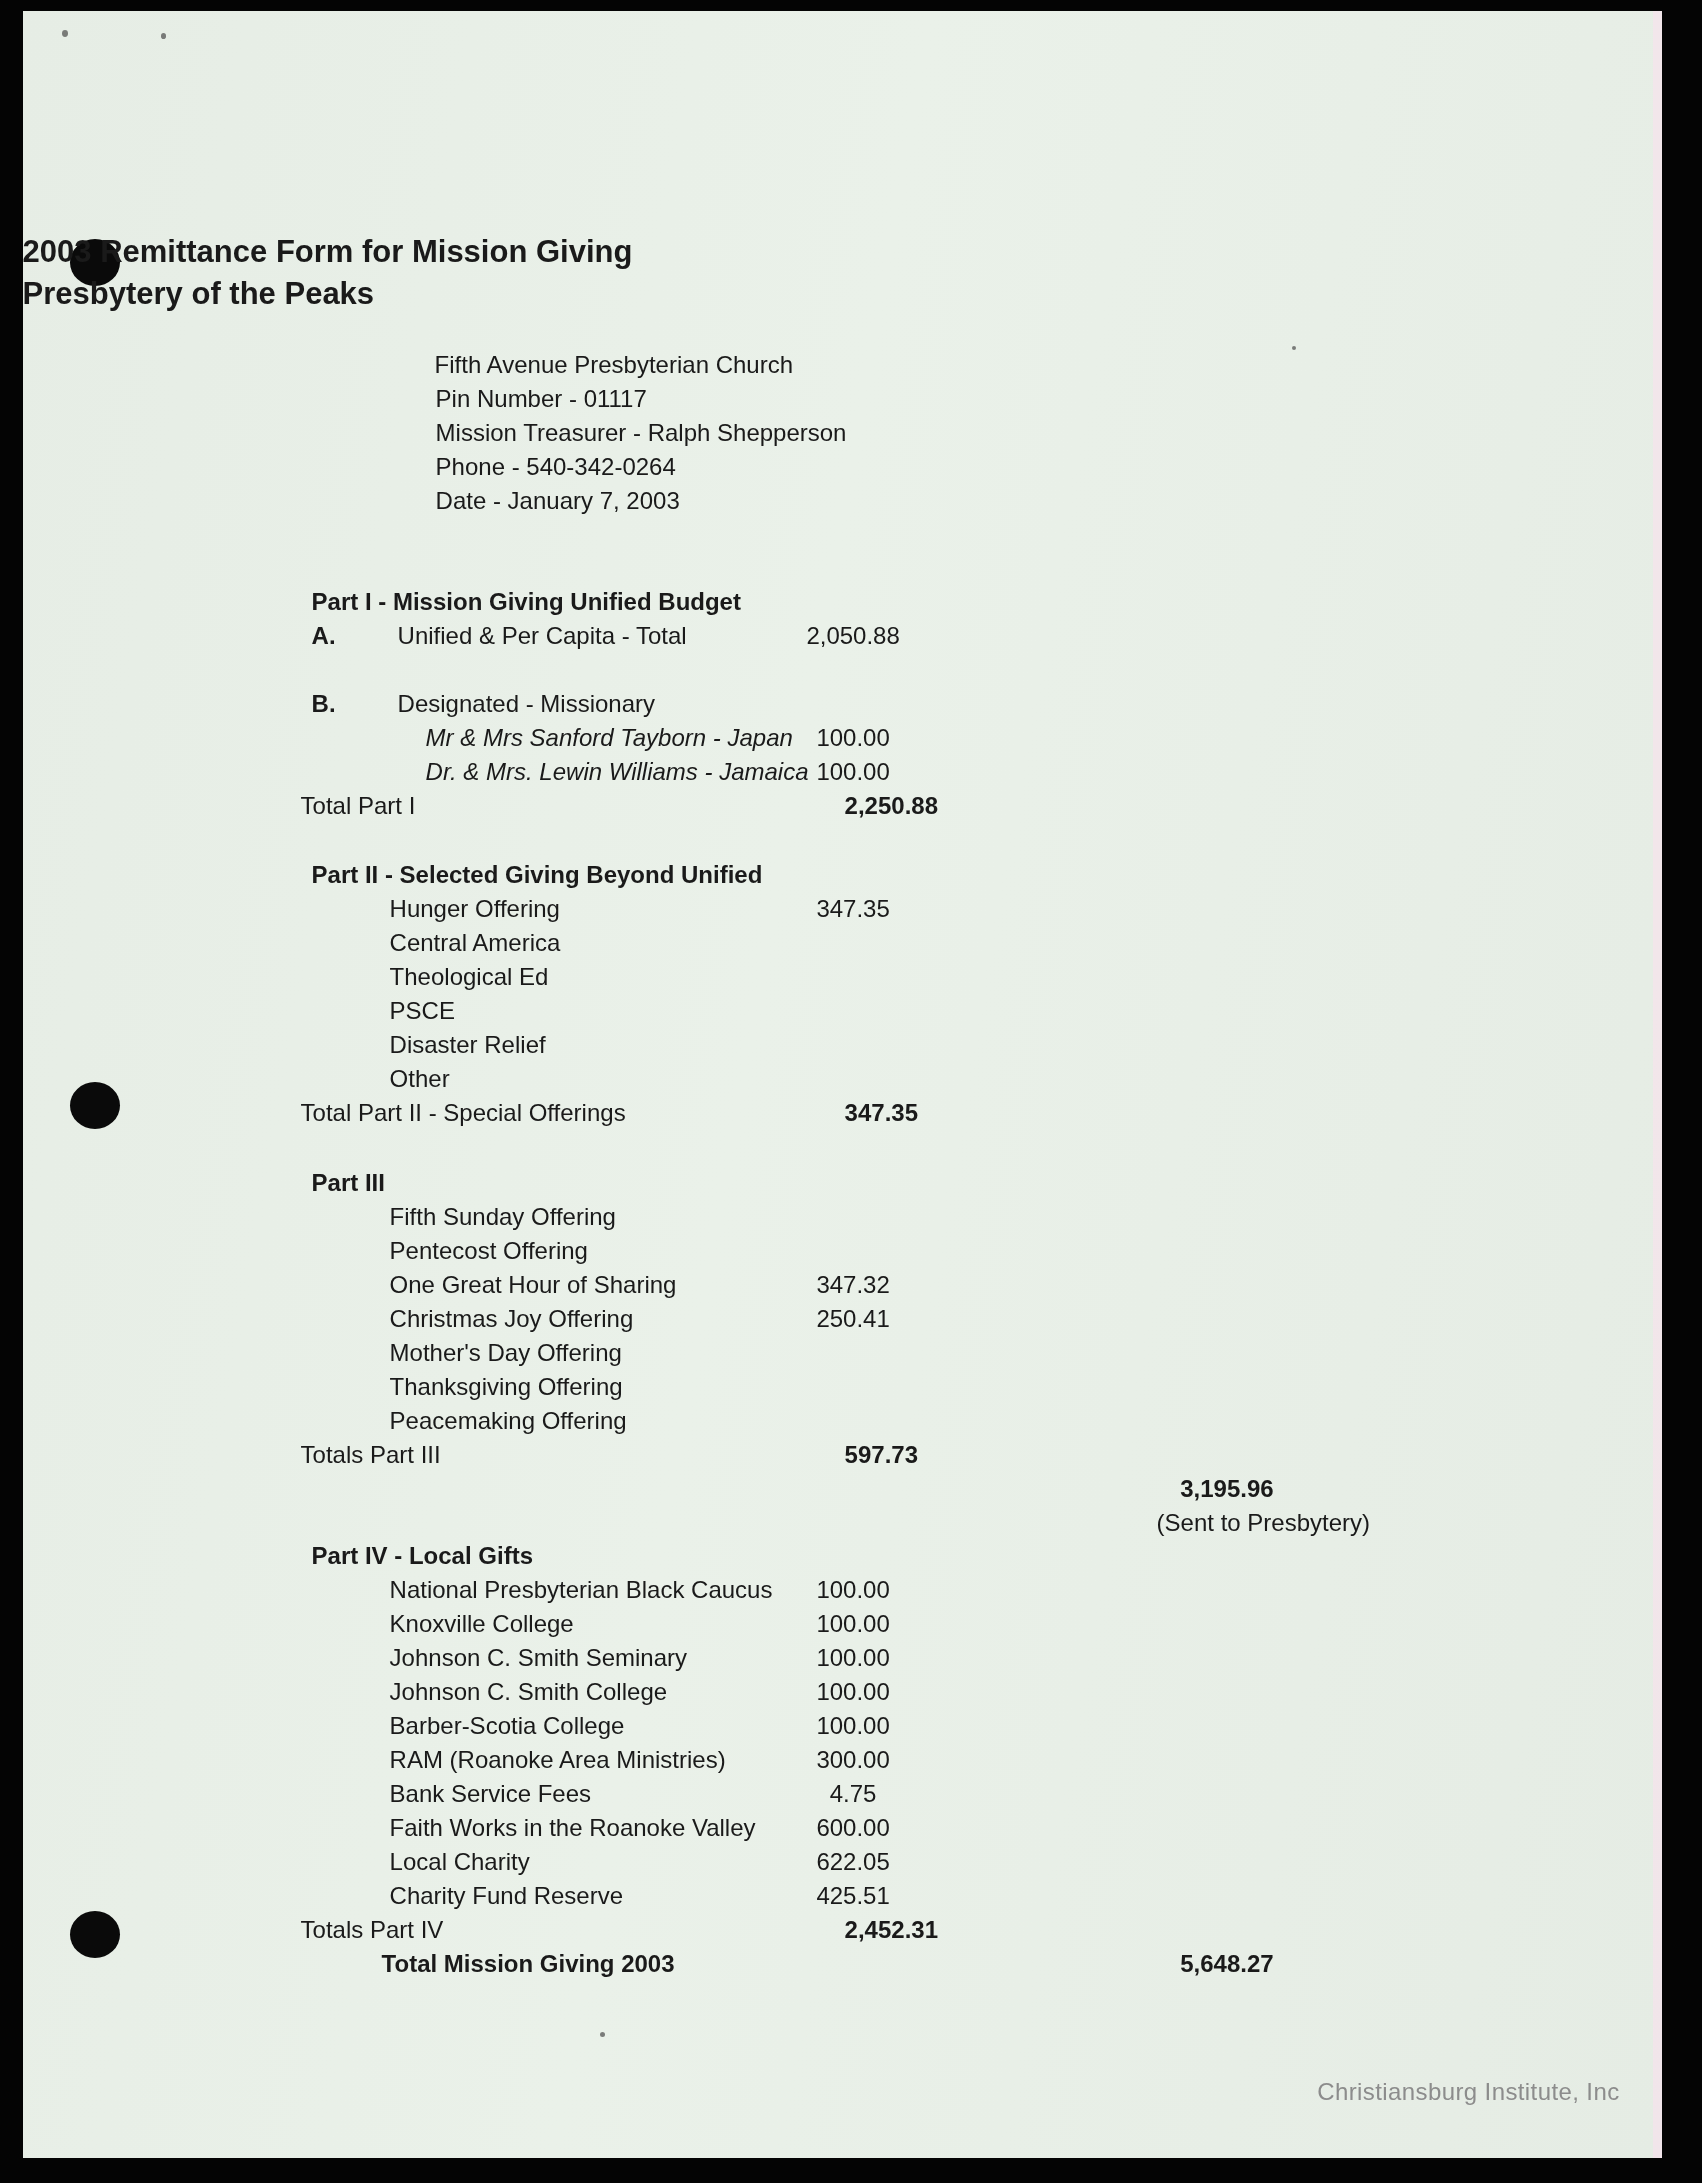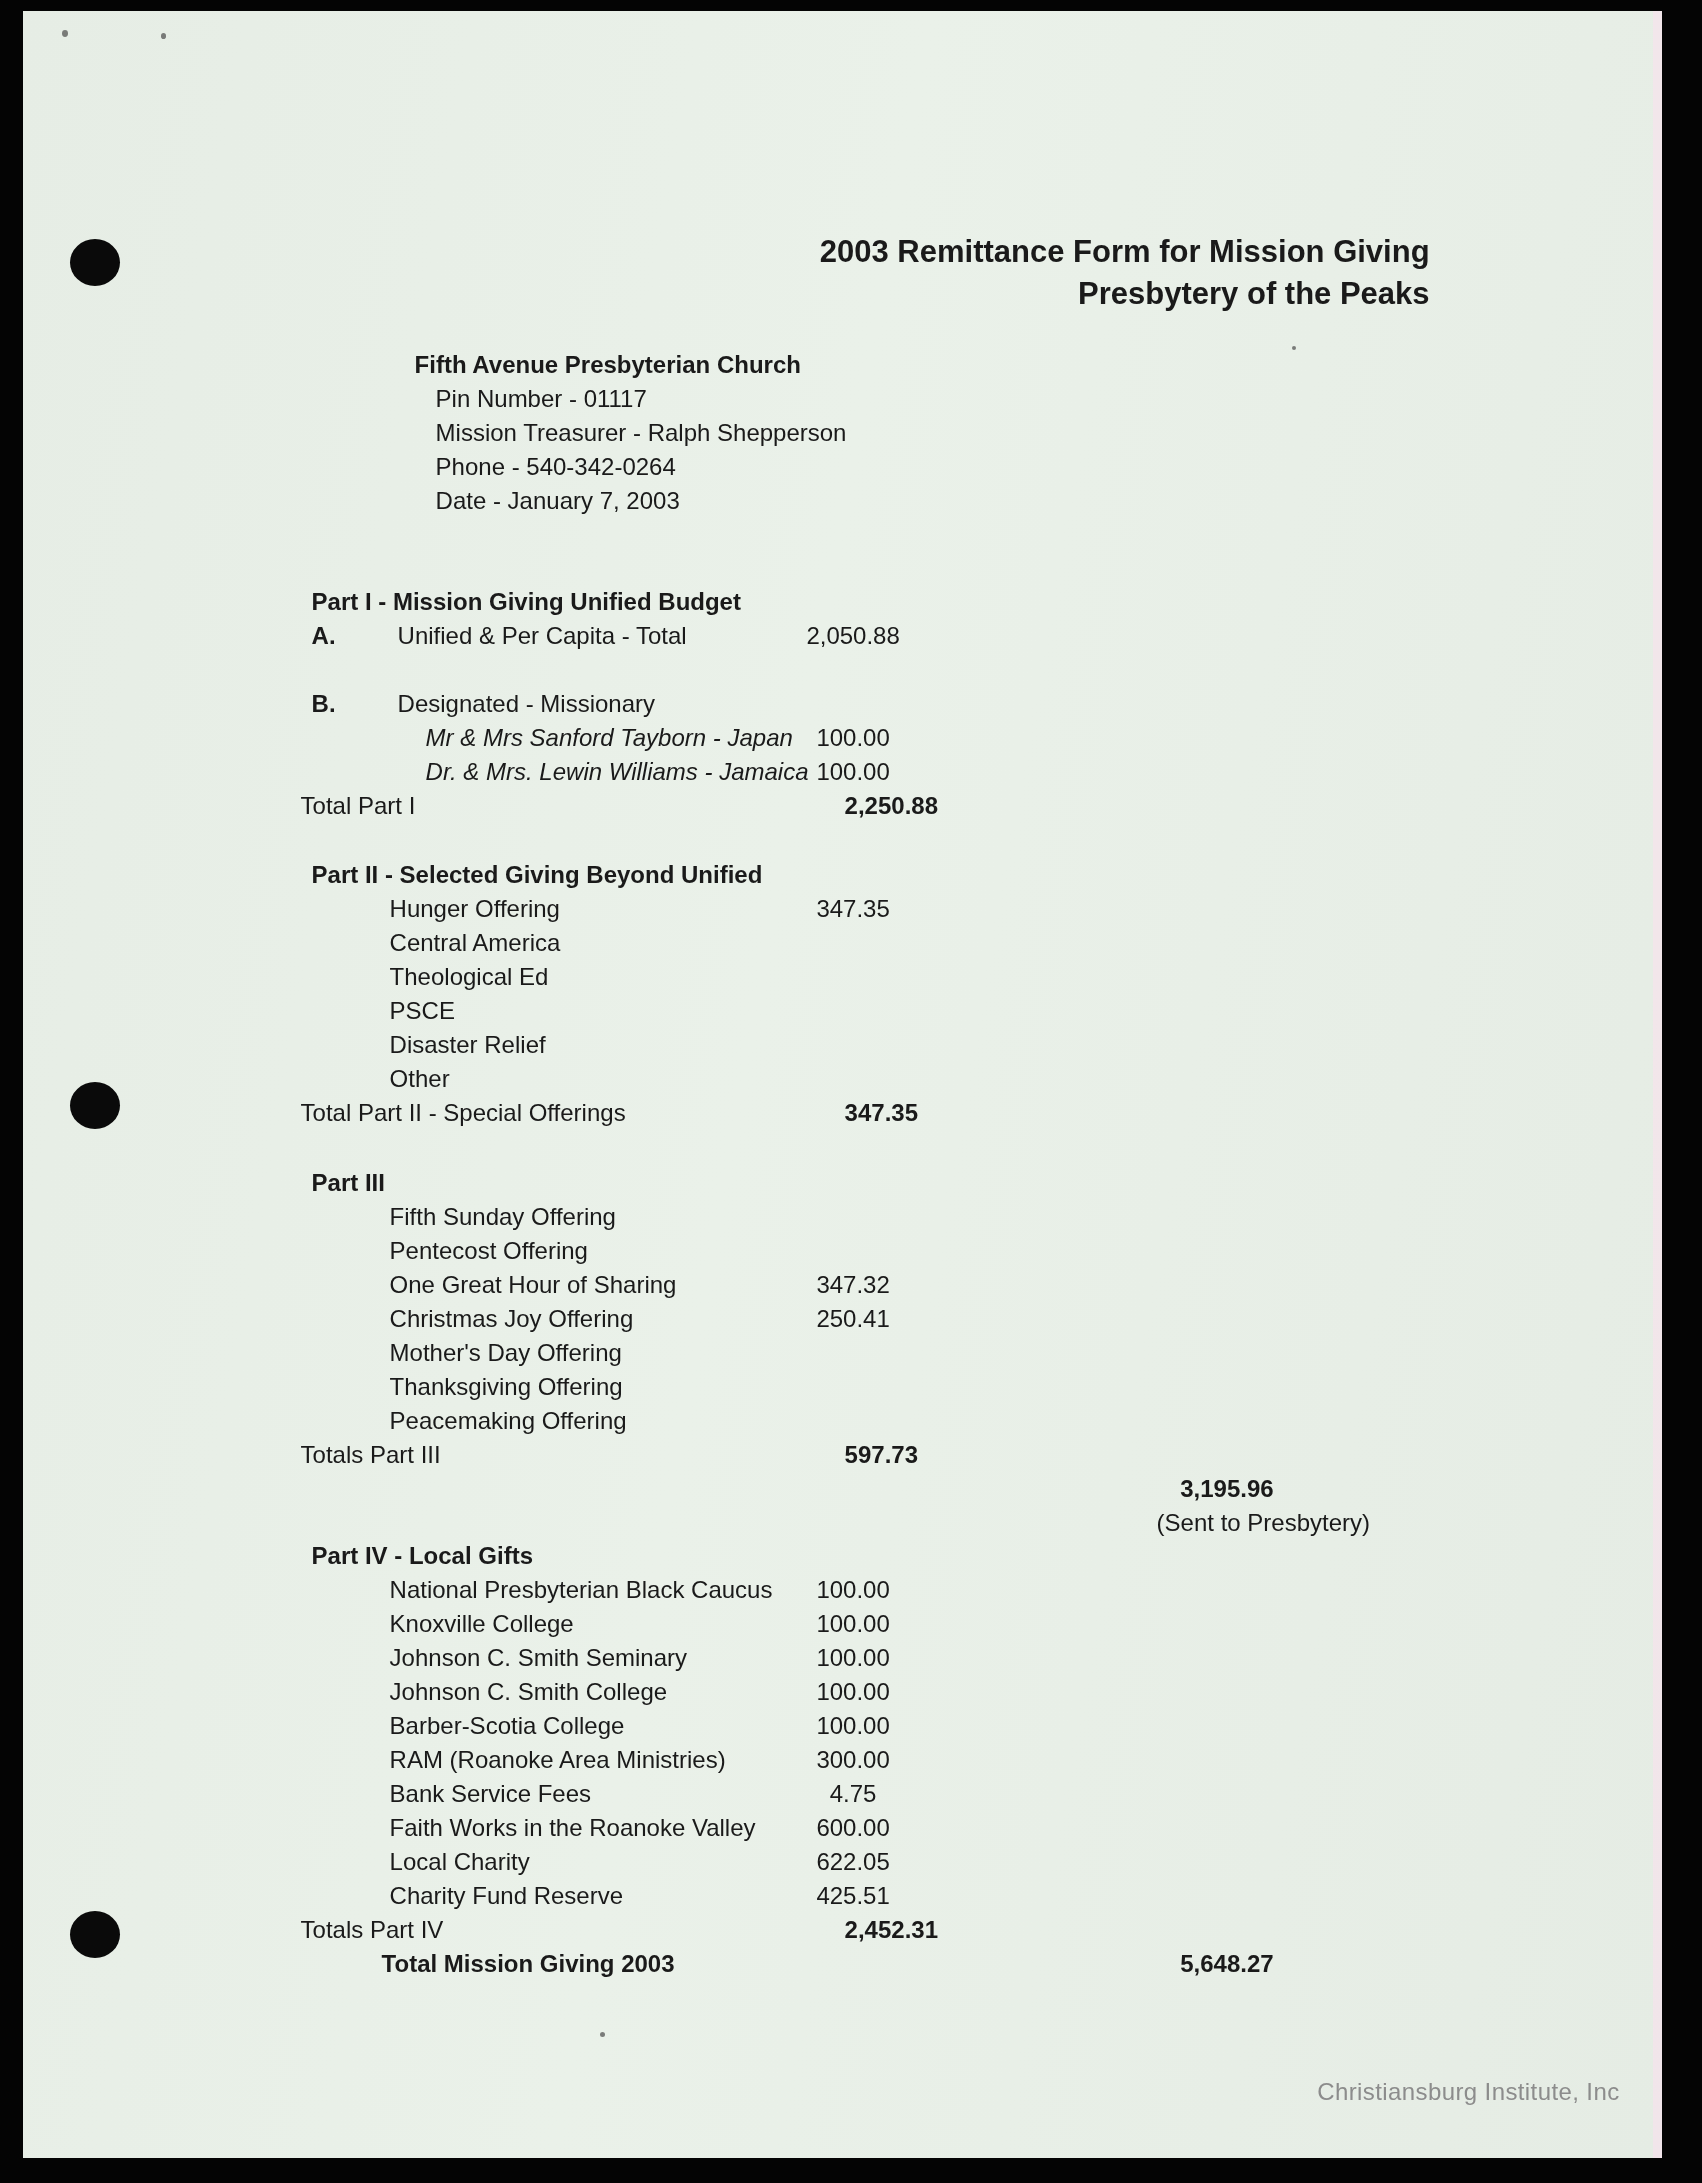--- a/index.html
+++ b/index.html
@@ -20,25 +20,25 @@
     background:#f3e4eb;opacity:.85;
   }
   .hole{
     position:absolute;left:47px;width:50px;height:47px;border-radius:50%;
     background:#0a0a0a;
   }
   .hole.h1{top:228px}.hole.h2{top:1071px}.hole.h3{top:1900px}
   .speck{position:absolute;background:#4a4a4a;border-radius:50%;opacity:.7}
   .title-block{
     position:absolute;top:220px;left:0;width:1407px;
-    text-align:right;font-weight:bold;font-size:31px;line-height:42px;
+    text-align:left;font-weight:bold;font-size:31px;line-height:42px;
   }
   .church{position:absolute;top:337px;left:0;width:1639px}
   .row{position:relative;height:34px;line-height:34px;white-space:nowrap}
-  .church-name{position:absolute;left:392px;font-weight:bold}
+  .church-name{position:absolute;left:412px;font-weight:normal}
   .church-detail{position:absolute;left:413px}
   .sec{position:absolute;left:0;width:1449px}
   .lbl-part{position:absolute;left:289px;font-weight:bold}
   .letter{position:absolute;left:289px;font-weight:bold}
   .lbl1{position:absolute;left:375px}
   .lbl-item{position:absolute;left:367px}
   .lbl-ital{position:absolute;left:403px;font-style:italic}
   .lbl-total{position:absolute;left:278px;font-weight:normal}
   .lbl-grand{position:absolute;left:359px;font-weight:bold}
   .amt1{position:absolute;left:680px;width:301px;text-align:center}

